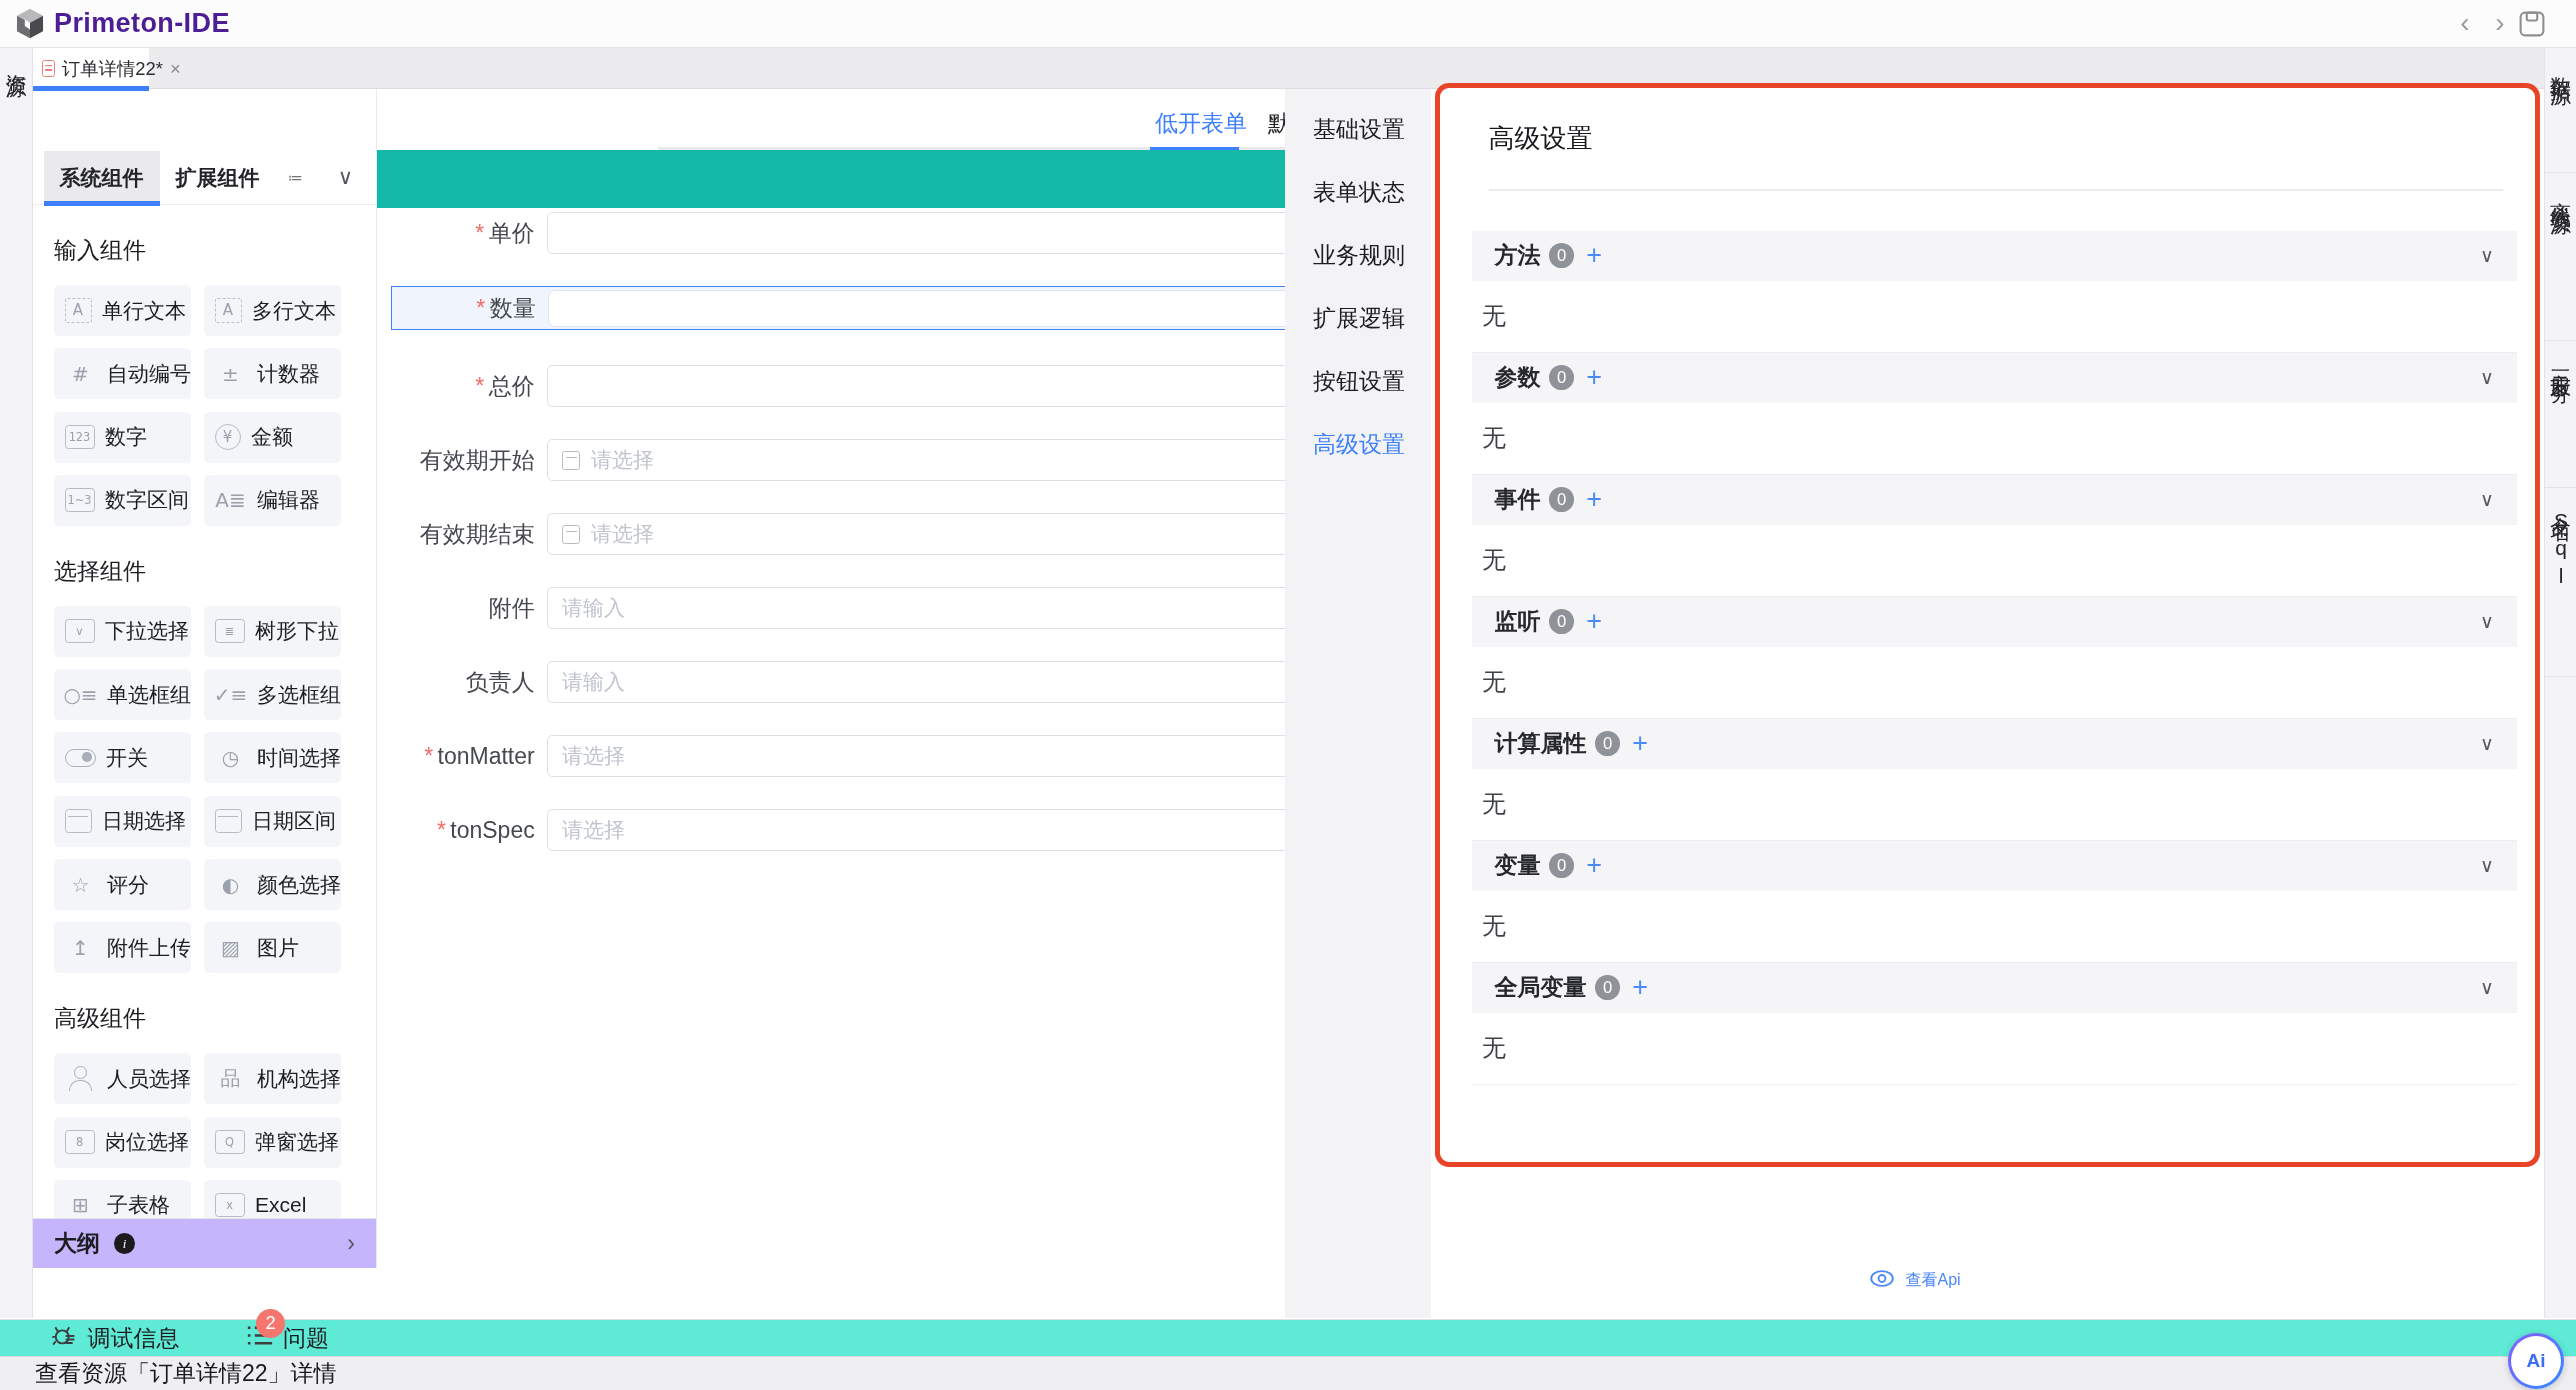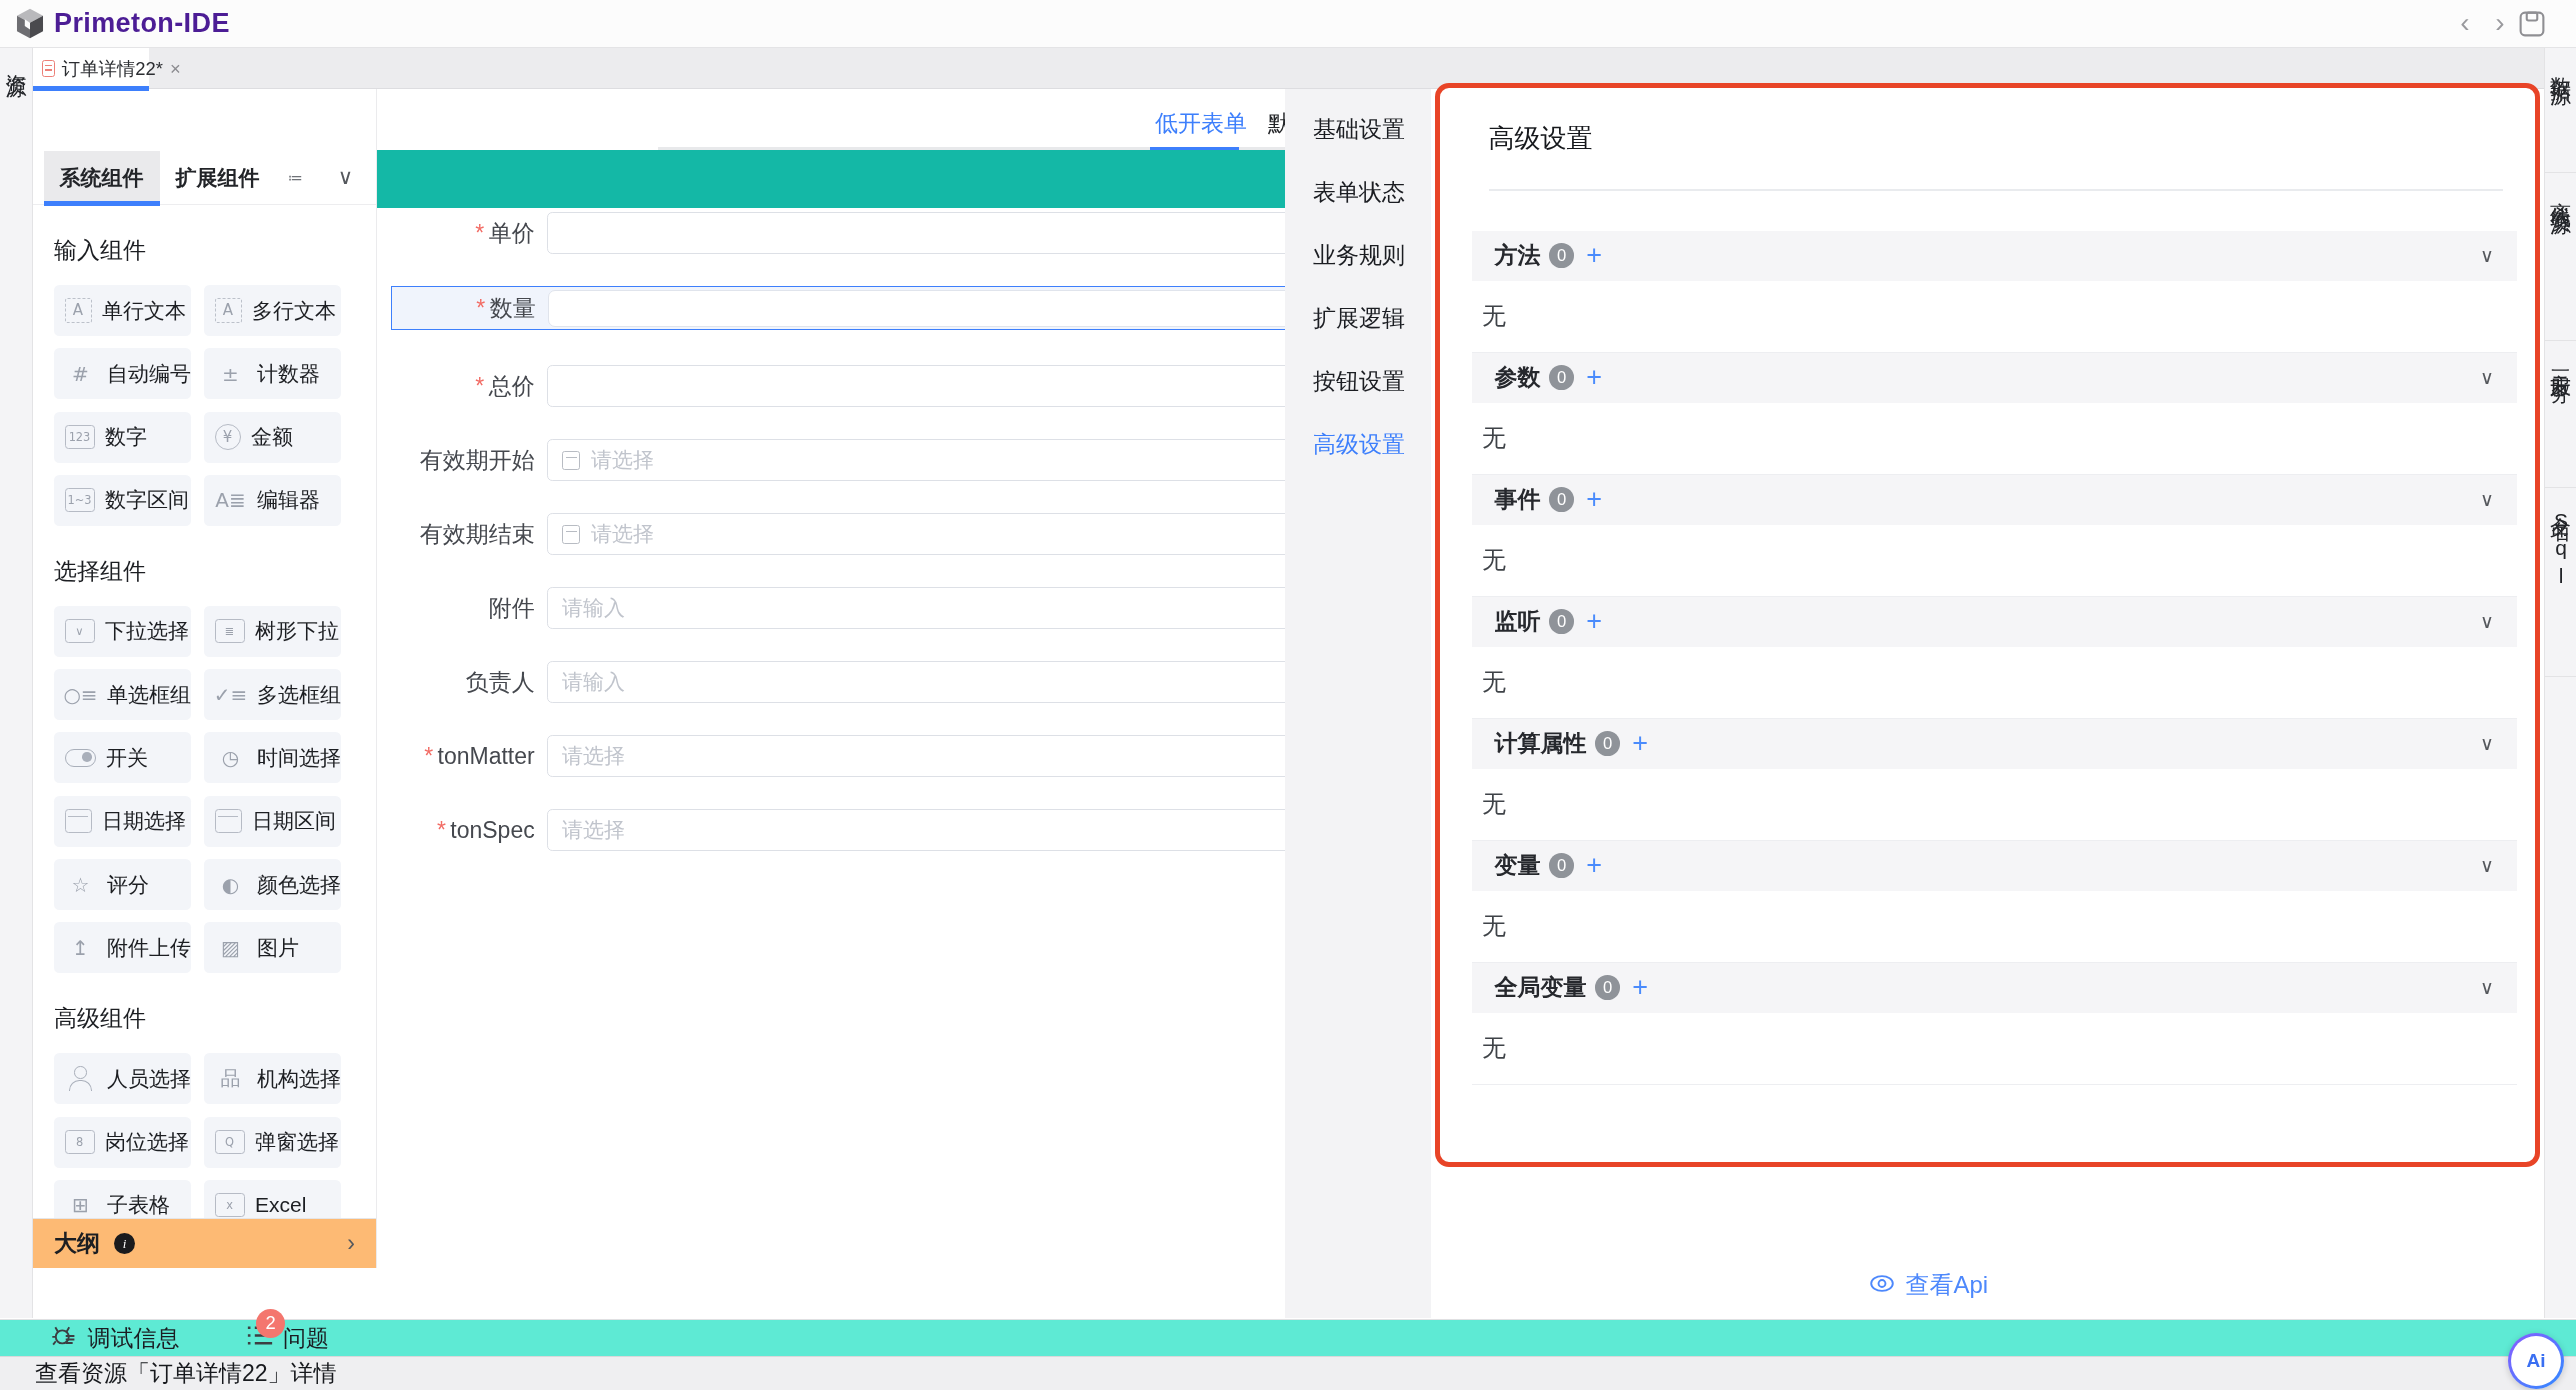--- a/index.html
+++ b/index.html
@@ -54,21 +54,21 @@
   .ic.box { width:30px; height:24px; border:1.8px solid #b6bbc5; border-radius:3.5px; font-size:11.4px; }
   .ic.dashed { width:27px; height:25.4px; border:1.8px dashed #bcc1ca; border-radius:2.6px; font-size:15px; }
   .ic.circle { width:26px; height:26px; border:1.8px solid #b6bbc5; border-radius:50%; font-size:15px; }
   .ic.toggle { width:31px; height:18.4px; border:1.8px solid #a9afba; border-radius:10.5px; position:relative; }
   .ic.toggle::after { content:""; position:absolute; right:2.6px; top:2.6px; width:9.6px; height:9.6px; border-radius:50%; background:#a9afba; }
   .ic.person { display:block; padding-top:2.6px; }
   .ic.person::before { content:""; width:10.5px; height:10.5px; border:1.8px solid #a9afba; border-radius:50%; display:block; margin:0 auto; }
   .ic.person::after { content:""; display:block; width:21px; height:10.5px; border:1.8px solid #a9afba; border-bottom:none; border-radius:10.5px 10.5px 0 0; margin:0.9px auto 0; }
   .ic.cal { width:27px; height:24px; border:1.8px solid #b6bbc5; border-radius:3.5px; position:relative; }
   .ic.cal::before { content:""; position:absolute; left:2.6px; right:2.6px; top:5.3px; height:1.8px; background:#b6bbc5; }
-  #outline-bar { position:absolute; left:0; bottom:0; width:100%; height:50px; background:#fdba74; border-top:1.8px solid #e5e5e7; display:flex; align-items:center; padding:0 21px; cursor:pointer; }
+  #outline-bar { position:absolute; left:0; bottom:0; width:100%; height:50px; background:#c4b5fd; border-top:1.8px solid #e5e5e7; display:flex; align-items:center; padding:0 21px; cursor:pointer; }
   #outline-bar .olbl { font-size:23px; font-weight:700; color:#1c1e22; }
   .info-ic { width:21px; height:21px; border-radius:50%; background:#1b1b1d; color:#fff; font-size:13px; font-style:italic; font-family:"Liberation Serif",serif;
              display:flex; align-items:center; justify-content:center; margin-left:14px; }
   #outline-bar .chev { margin-left:auto; font-size:23px; color:#55585d; }
 
   
   #canvas { left:377px; top:89px; width:908px; height:1229px; background:#14b8a6; overflow:hidden; z-index:3; }
   #vtabs { height:61px; background:#fff; position:relative; }
   #vtabs .rail-line { position:absolute; left:281px; right:0; bottom:0; height:3.5px; background:#e8e9eb; }
   #vtabs .blue-line { position:absolute; left:773px; bottom:0; width:89px; height:3.5px; background:#3d7ffc; }
@@ -100,21 +100,21 @@
   #panel-div { height:1.8px; background:#e9ebee; margin:33px 32px 0 49px; }
   #seclist { margin-top:40px; }
   .sec { margin:0 17.5px 0 32px; }
   .sechead { height:50px; background:#f5f5f7; display:flex; align-items:center; padding:0 23px; cursor:pointer; }
   .sechead .slbl { font-size:23px; font-weight:600; color:#26282d; }
   .badge0 { min-width:24.6px; height:24.6px; border-radius:12.3px; background:#8f9399; color:#fff; font-size:16.7px;
             display:flex; align-items:center; justify-content:center; margin-left:8.8px; padding:0 3.5px; }
   .plus { color:#4a8bfc; font-size:27px; margin-left:12.3px; font-weight:400; cursor:pointer; }
   .sechead .chev { margin-left:auto; font-size:19px; color:#55585d; }
   .secbody { height:72px; display:flex; align-items:center; padding-left:10.5px; border-bottom:1.8px solid #edeef1; font-size:24px; color:#3f4348; }
-  #api-link { position:absolute; left:438px; top:1180px; display:flex; align-items:center; gap:10.5px; color:#4d88fc; font-size:24px; cursor:pointer; }
+  #api-link { position:absolute; left:438px; top:1180px; display:flex; align-items:center; gap:10.5px; color:#4d88fc; font-size:16px; cursor:pointer; }
 
   
   #btoolbar { left:0; top:1319px; width:2576px; height:38px; background:#5eead4; border-top:1.8px solid #e0e0e2; display:flex; align-items:center; z-index:20; }
   .btool { display:flex; align-items:center; gap:10.5px; font-size:23px; color:#1b1d22; cursor:pointer; }
   #tool-debug { margin-left:51px; } #tool-problems { margin-left:67px; }
   #prob-badge { position:absolute; left:256px; top:-11.4px; width:29px; height:29px; border-radius:50%; background:#f4766e; color:#fff;
                 font-size:18.4px; display:flex; align-items:center; justify-content:center; z-index:25; }
   #statusbar { left:0; top:1356px; width:2576px; height:34px; background:#efeff1; border-top:1.8px solid #d9d9db; display:flex; align-items:center; z-index:20; }
   #statusbar .txt { margin-left:35px; font-size:23px; color:#17191d; }
 

